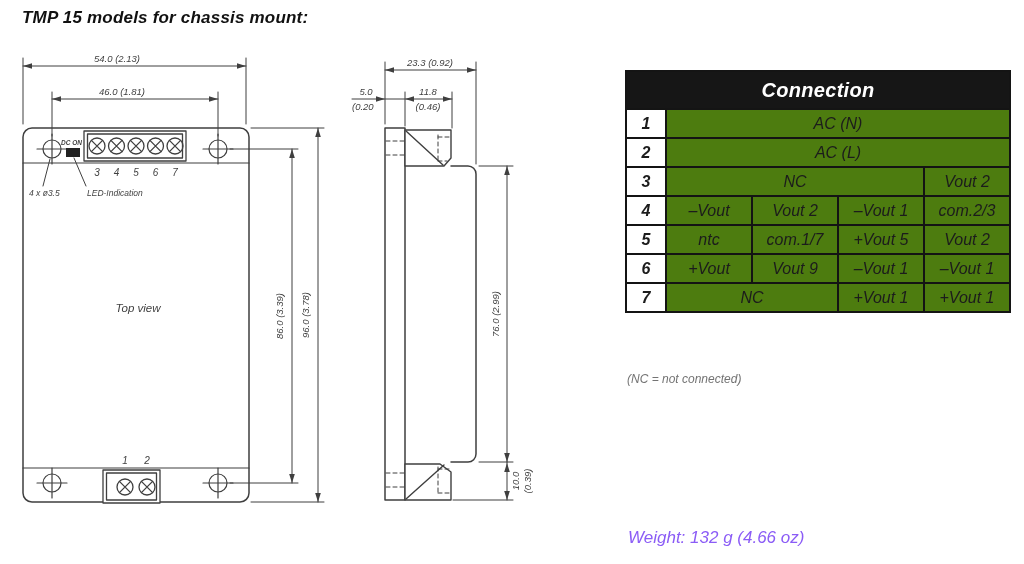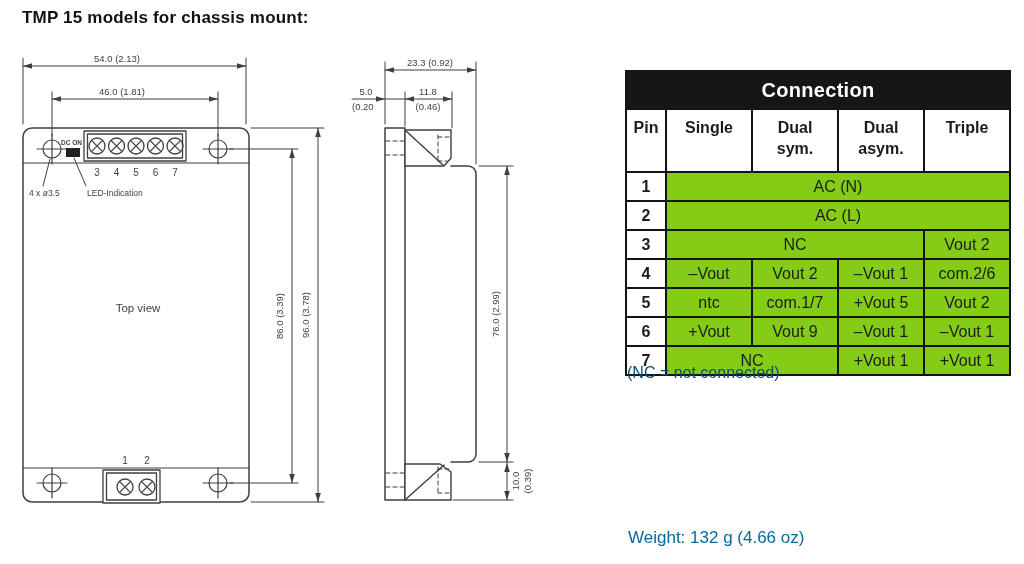--- a/index.html
+++ b/index.html
@@ -1,18 +1,18 @@
 <!DOCTYPE html>
 <html><head>
 <meta charset="utf-8">
 <style>
   html,body{margin:0;padding:0;background:#fff;}
   .canvas{
     position:relative;width:1024px;height:564px;background:#fff;overflow:hidden;
-    font-family:"Liberation Sans",sans-serif;color:#1c1c1c;
+    font-family:"Liberation Sans",sans-serif;color:#1c1c1c;font-style:italic;
   }
   .page-title{
     position:absolute;left:22px;top:8px;margin:0;
     font-size:17px;font-weight:bold;color:#111;letter-spacing:.2px;
   }
   .drawing{position:absolute;left:0;top:0;}
   .drawing text{font-family:"Liberation Sans",sans-serif;fill:#3f3f3f;}
   .dimtxt{font-size:9.5px;}
   .pintxt{font-size:10px;}
   .smalltxt{font-size:8.5px;}
@@ -32,27 +32,27 @@
     background:#161616;color:#fff;font-size:20px;font-weight:bold;
     height:36px;letter-spacing:.3px;margin-top:32px;
   }
   tr.head-row th{
     height:54px;vertical-align:top;padding-top:7px;
     font-size:16px;font-weight:bold;background:#fff;
   }
   tr.head-row th span{display:block;line-height:21px;}
   tr.body-row{height:29px;}
   tr.body-row th{font-size:16px;font-weight:bold;background:#fff;}
-  tr.body-row td{font-size:16px;font-weight:normal;background:#84cc16;}
+  tr.body-row td{font-size:16px;font-weight:normal;background:#4d7c0f;}
   .nc-note{
-    position:absolute;left:2px;top:294px;font-size:16px;color:#0c4a6e;
+    position:absolute;left:2px;top:302px;font-size:12px;color:#737373;
     white-space:nowrap;
   }
   .weight{
-    position:absolute;left:628px;top:528px;font-size:17px;color:#0369a1;
+    position:absolute;left:628px;top:528px;font-size:17px;color:#8b5cf6;
     white-space:nowrap;
   }
 </style>
 </head>
 <body>
 
 <div class="canvas">
 
   <h1 class="page-title">TMP 15 models for chassis mount:</h1>
 
@@ -213,58 +213,39 @@
         <col class="c-pin">
           <col class="c-other">
           <col class="c-other">
           <col class="c-other">
           <col class="c-other">
       </colgroup>
       <tbody>
         <tr class="title-row">
           <th colspan="5">Connection</th>
         </tr>
-        <tr class="head-row">
-          <th>
-              <span>Pin</span>
-            </th>
-          <th>
-              <span>Single</span>
-            </th>
-          <th>
-              <span>Dual</span>
-              <span>sym.</span>
-            </th>
-          <th>
-              <span>Dual</span>
-              <span>asym.</span>
-            </th>
-          <th>
-              <span>Triple</span>
-            </th>
-        </tr>
         <tr class="body-row">
           <th>1</th>
           <td colspan="4">AC (N)</td>
         </tr>
         <tr class="body-row">
           <th>2</th>
           <td colspan="4">AC (L)</td>
         </tr>
         <tr class="body-row">
           <th>3</th>
           <td colspan="3">NC</td>
           <td>Vout 2</td>
         </tr>
         <tr class="body-row">
           <th>4</th>
           <td>–Vout</td>
           <td>Vout 2</td>
           <td>–Vout 1</td>
-          <td>com.2/6</td>
+          <td>com.2/3</td>
         </tr>
         <tr class="body-row">
           <th>5</th>
           <td>ntc</td>
           <td>com.1/7</td>
           <td>+Vout 5</td>
           <td>Vout 2</td>
         </tr>
         <tr class="body-row">
           <th>6</th>

